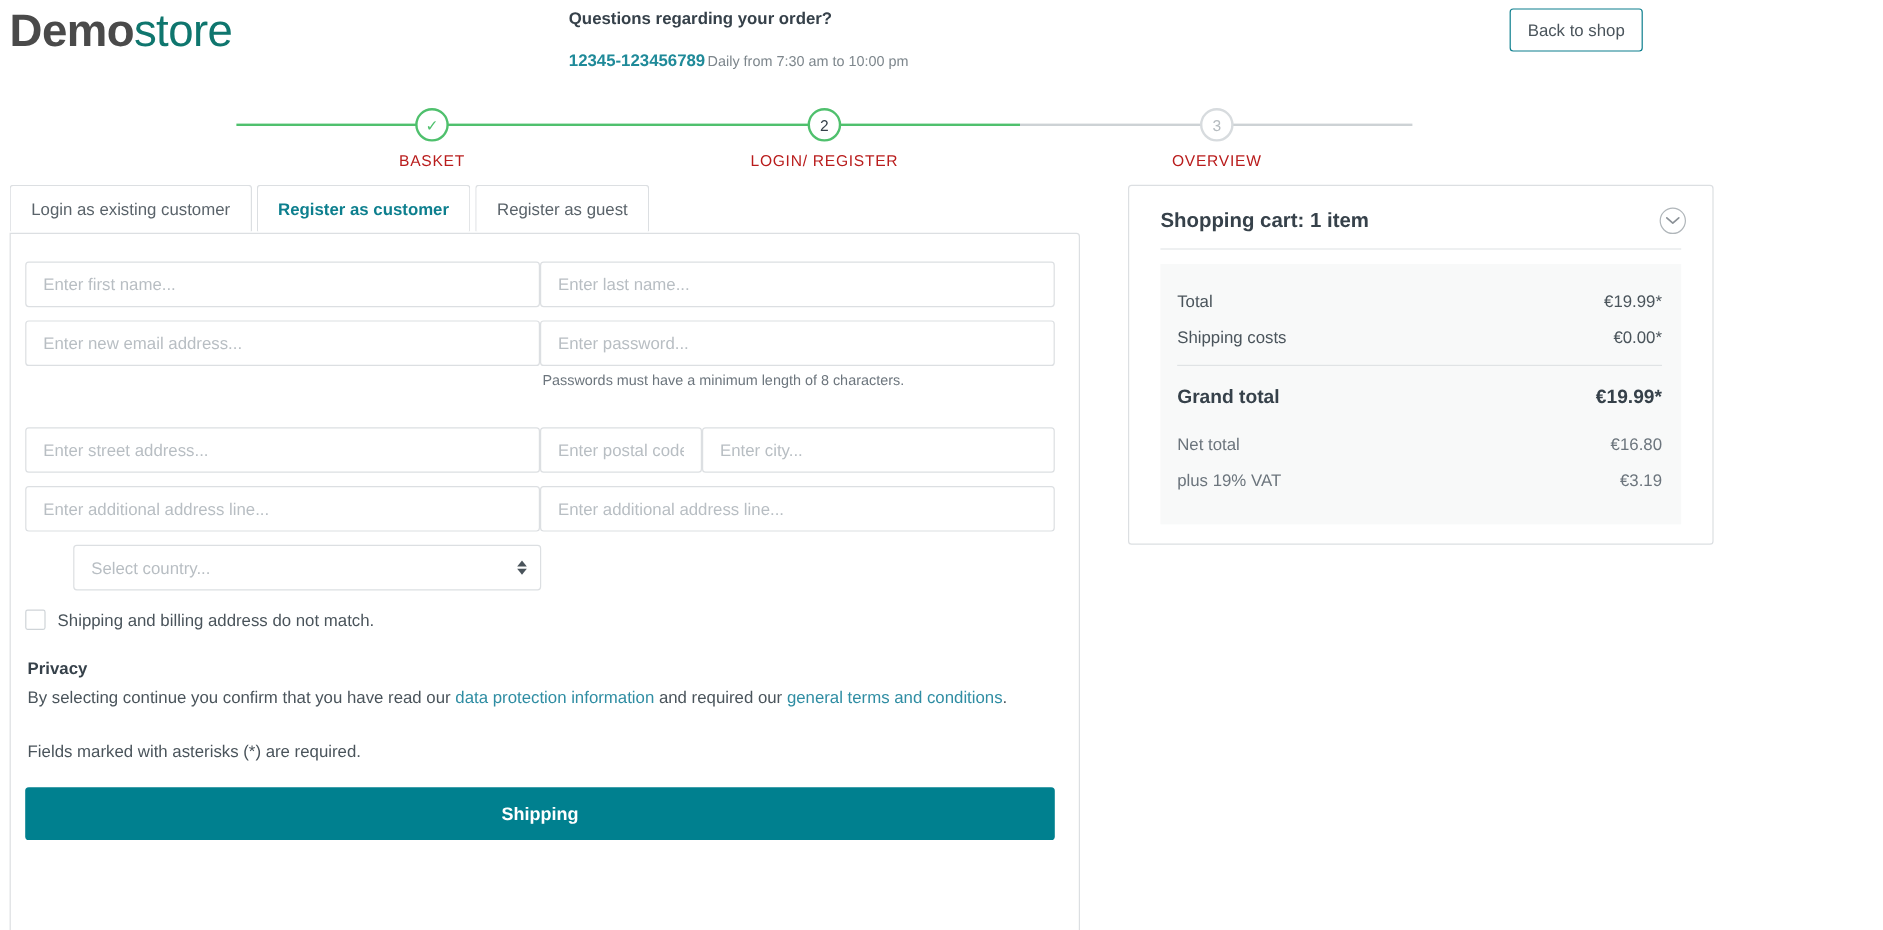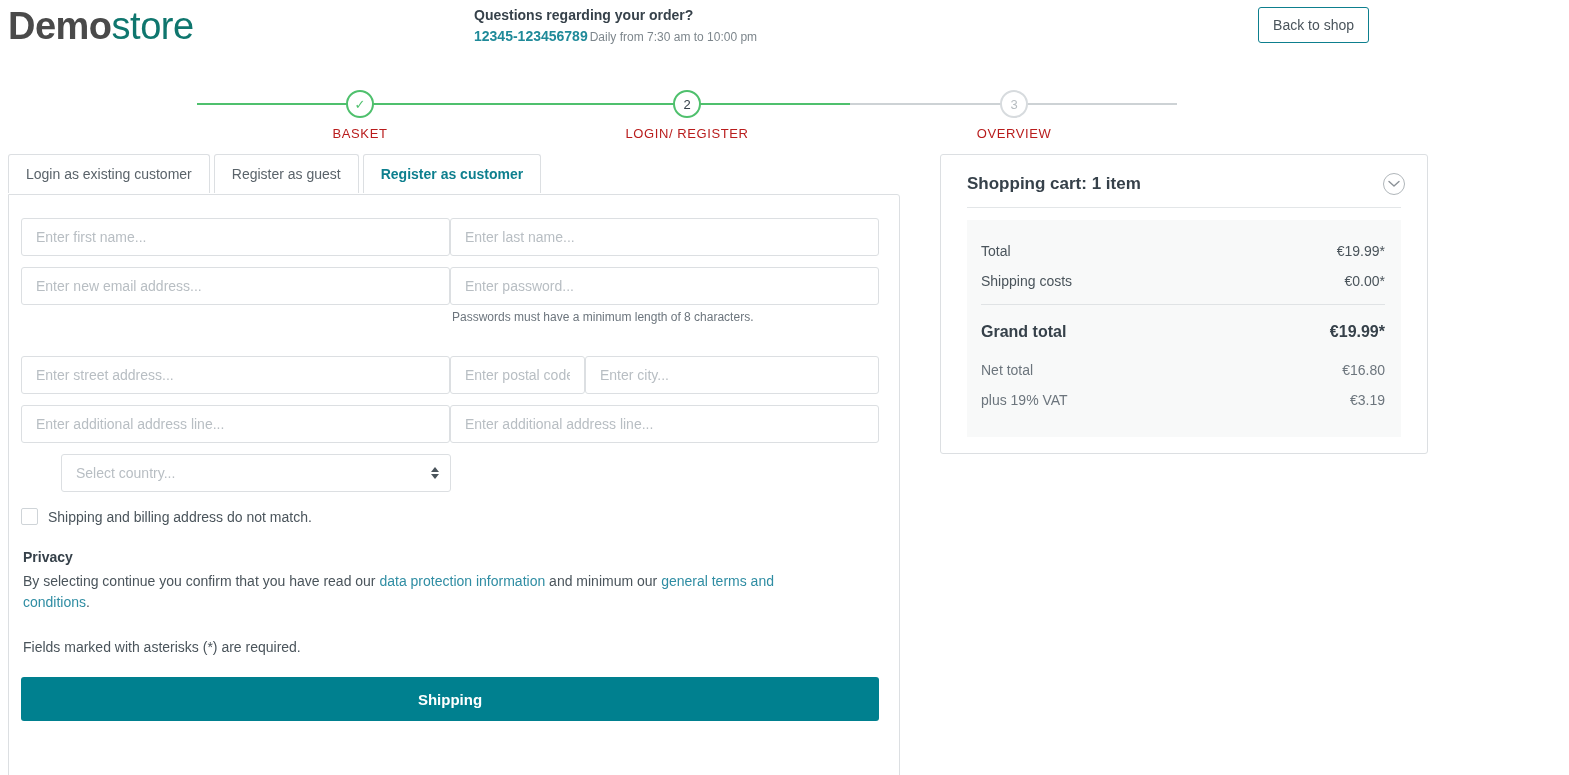--- a/index.html
+++ b/index.html
@@ -31,21 +31,21 @@
     position: absolute;
     left: 474px; top: 6px;
     text-align: left;
   }
   .contact-title {
     font-size: 14px;
     font-weight: 700;
     color: #36414a;
     line-height: 18px;
   }
-  .contact-line { margin-top: 4px; line-height: 16px; white-space: nowrap; }
+  .contact-line { margin-top: 18px; line-height: 16px; white-space: nowrap; }
   .contact-phone {
     font-size: 14px;
     font-weight: 700;
     color: #1f8a99;
   }
   .contact-hours {
     font-size: 12px;
     color: #7d868c;
     margin-left: 2px;
   }
@@ -339,22 +339,22 @@
     <div class="step-label" style="left:360px;">BASKET</div>
     <div class="step-label" style="left:687px;">LOGIN/ REGISTER</div>
     <div class="step-label" style="left:1014px;">OVERVIEW</div>
   </div>
 </div>
 
 <div class="main">
 
   <div class="tabs">
     <div class="tab">Login as existing customer</div>
+    <div class="tab active">Register as customer</div>
     <div class="tab">Register as guest</div>
-    <div class="tab active">Register as customer</div>
   </div>
 
   <div class="form-panel">
 
     <div class="row">
       <div class="col">
         <input class="field" type="text" placeholder="Enter first name..." style="">
       </div>
       <div class="col">
         <input class="field" type="text" placeholder="Enter last name..." style="">
@@ -402,21 +402,21 @@
       </div>
     </div>
 
     <div class="checkbox-row">
       <span class="cbox"></span>
       <span class="cbox-label">Shipping and billing address do not match.</span>
     </div>
 
     <div class="privacy-title">Privacy</div>
     <div class="privacy-text">
-      <span>By selecting continue you confirm that you have read our </span><a>data protection information</a><span> and minimum our </span><a>general terms and conditions</a><span>.</span>
+      <span>By selecting continue you confirm that you have read our </span><a>data protection information</a><span> and required our </span><a>general terms and conditions</a><span>.</span>
     </div>
 
     <div class="required-note">Fields marked with asterisks (*) are required.</div>
 
     <button class="continue-btn">Shipping</button>
   </div>
 
   <div class="cart-panel">
     <div class="cart-header">
       <div class="cart-title">Shopping cart: 1 item</div>

